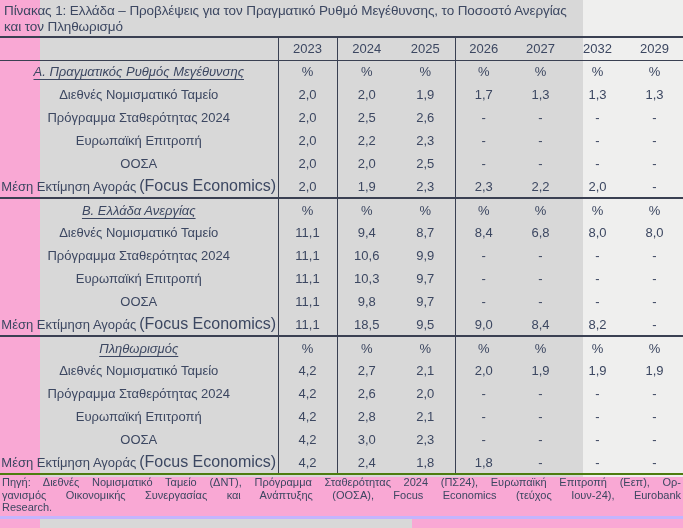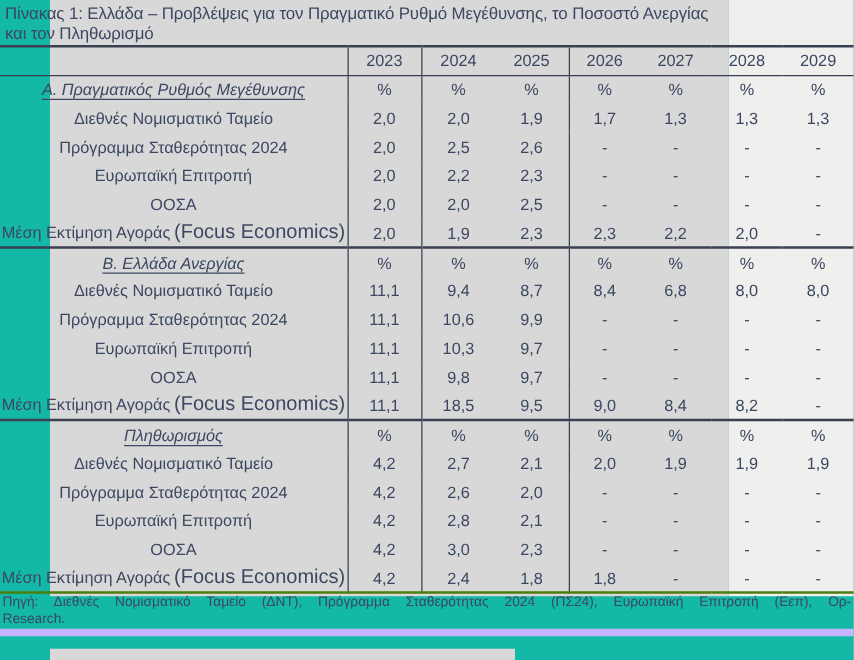--- a/index.html
+++ b/index.html
@@ -6,21 +6,21 @@
   html, body { width: 683px; height: 528px; }
   body {
     font-family: "Liberation Sans", sans-serif;
     background: #ffffff;
     overflow: hidden;
   }
   .page {
     position: relative;
     width: 683px;
     height: 528px;
-    background: #14b8a6;
+    background: #f9a8d4;
     overflow: hidden;
   }
   
   .bg-main  { position: absolute; left: 40px;  top: 0;     width: 543px; height: 477px; background: #d8d8d8; }
   .bg-right { position: absolute; left: 583px; top: 0;     width: 100px; height: 477px; background: #efefee; }
   .bg-strip { position: absolute; left: 40px;  top: 519px; width: 372px; height: 9px;   background: #d8d8d8; }
 
   .content { position: relative; z-index: 1; }
 
   .title {
@@ -56,21 +56,21 @@
   .suffix { font-size: 16px; margin-left: 3px; }
   .bR  { border-right: 1px solid #3a4052; }
   .bT2 { border-top: 2px solid #3a4052; }
   table.fcast { border-bottom: 2px solid #4d7c0f; }
 
   .footer {
     color: #3c4761;
     font-size: 11px;
     line-height: 12.6px;
     padding: 1px 2px 2px 2px;
-    border-bottom: 6px solid #c4b5fd;
+    border-bottom: 3px solid #c4b5fd;
   }
   .foot-line.just { text-align: justify; text-align-last: justify; }
 </style>
 </head>
 <body>
 
 <div class="page">
   <div class="bg-main"></div>
   <div class="bg-right"></div>
   <div class="bg-strip"></div>
@@ -93,21 +93,21 @@
           <col style="width:57px">
       </colgroup>
       <thead>
         <tr id="year-row">
             <td class="yr lab bR"></td>
             <td class="yr bR">2023</td>
             <td class="yr">2024</td>
             <td class="yr bR">2025</td>
             <td class="yr">2026</td>
             <td class="yr">2027</td>
-            <td class="yr">2028</td>
+            <td class="yr">2032</td>
             <td class="yr">2029</td>
           </tr>
       </thead>
       <tbody id="table-body">
           <tr>
             <td class="unit sec bR"><span class="sec-title">Α. Πραγματικός Ρυθμός Μεγέθυνσης</span></td>
             <td class="unit bR">%</td>
             <td class="unit">%</td>
             <td class="unit bR">%</td>
             <td class="unit">%</td>
@@ -283,16 +283,17 @@
             <td class="">1,8</td>
             <td class="">-</td>
             <td class="">-</td>
             <td class="">-</td>
           </tr>
         </tbody>
     </table>
 
     <div class="footer">
       <div class="foot-line just">Πηγή: Διεθνές Νομισματικό Ταμείο (ΔΝΤ), Πρόγραμμα Σταθερότητας 2024 (ΠΣ24), Ευρωπαϊκή Επιτροπή (Εεπ), Ορ-</div>
+      <div class="foot-line just">γανισμός Οικονομικής Συνεργασίας και Ανάπτυξης (ΟΟΣΑ), Focus Economics (τεύχος Ιουν-24), Eurobank</div>
       <div class="foot-line">Research.</div>
     </div>
   </div>
 </div>
 
 </body></html>

